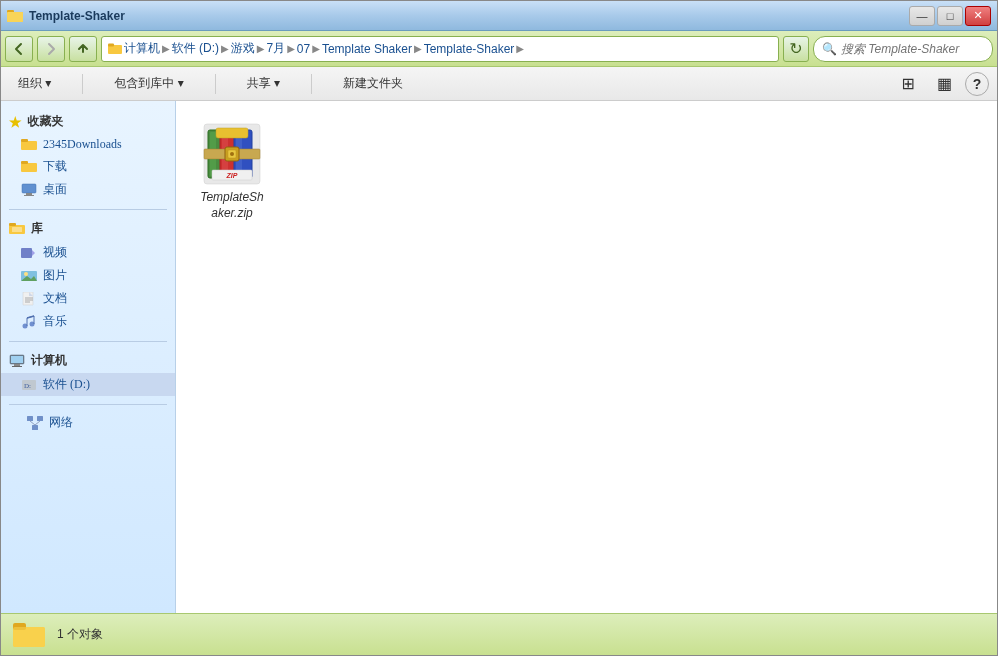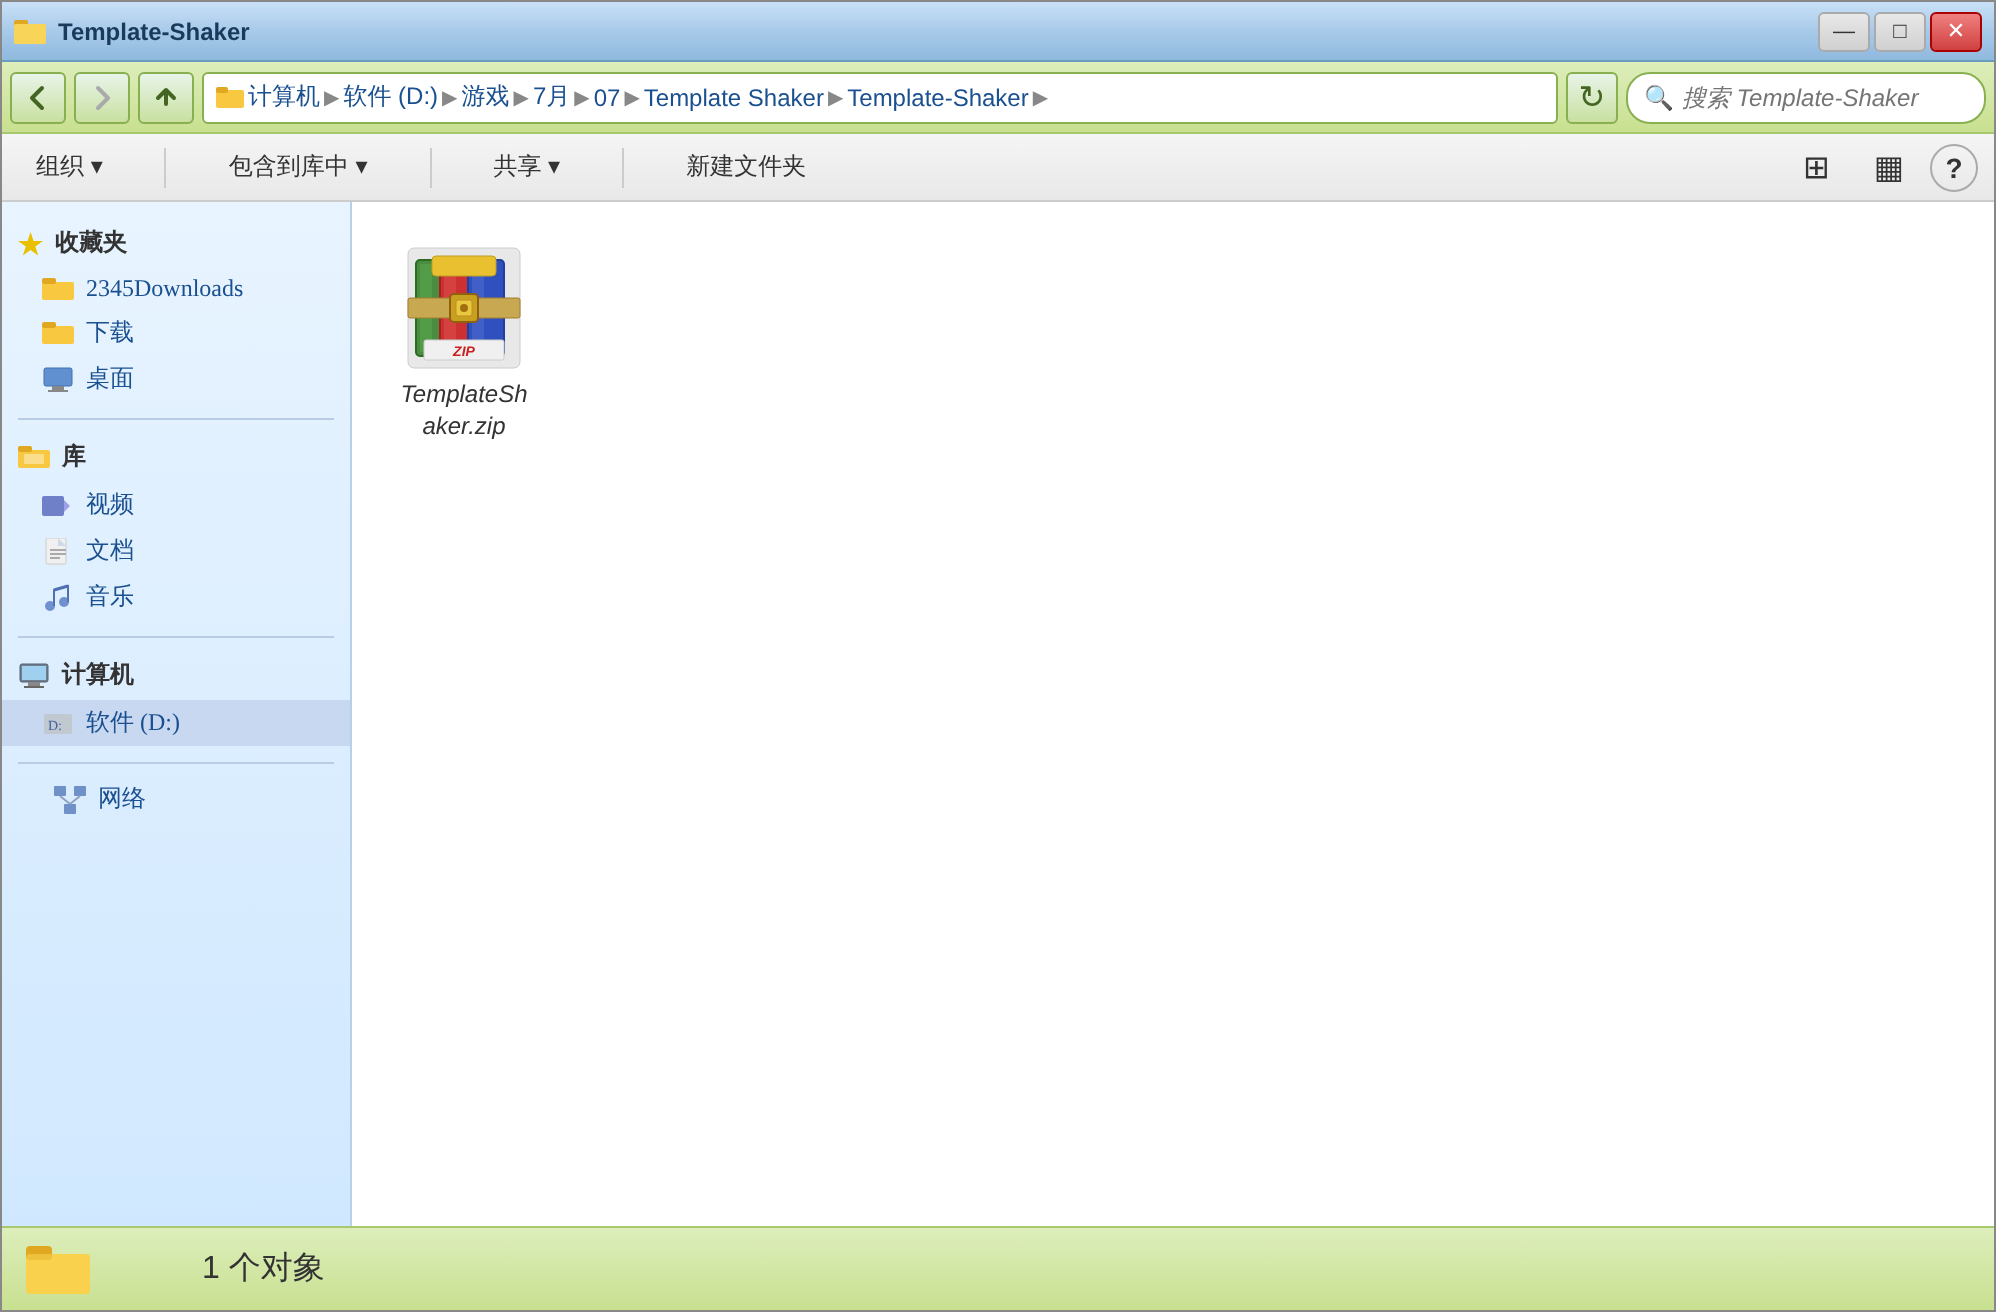--- a/index.html
+++ b/index.html
@@ -297,23 +297,22 @@
       display: flex;
       align-items: center;
       padding: 0 12px;
       gap: 12px;
     }
     .status-folder-icon {
       width: 32px;
       height: 32px;
     }
     .status-text {
-      font-size: 16px;
+      font-size: 12px;
       color: #333;
-      margin-left: 44px;
     }
   </style>
 </head>
 <body>
 
 <div class="window">
 
   <div class="title-bar">
     <div class="title-bar-left">
 
@@ -441,20 +440,28 @@
         </div>
         <div class="sidebar-item">
           <svg width="16" height="14" viewBox="0 0 16 14">
             <rect x="0" y="2" width="11" height="10" rx="1" fill="#7080c8"></rect>
             <polygon points="14,7 11,4 11,10" fill="#a0a0e8"></polygon>
           </svg>
           <span>视频</span>
         </div>
         <div class="sidebar-item">
           <svg width="16" height="14" viewBox="0 0 16 14">
+            <rect x="0" y="2" width="16" height="10" rx="1" fill="#80c0e0"></rect>
+            <circle cx="5" cy="5" r="2" fill="#ffe080"></circle>
+            <polygon points="0,12 6,7 10,10 13,7 16,12" fill="#60a060"></polygon>
+          </svg>
+          <span>图片</span>
+        </div>
+        <div class="sidebar-item">
+          <svg width="16" height="14" viewBox="0 0 16 14">
             <rect x="2" y="0" width="10" height="13" rx="0.5" fill="#f0f0f0" stroke="#ccc" stroke-width="0.5"></rect>
             <path d="M8 0l4 4H8V0z" fill="#d0d8e8"></path>
             <line x1="4" y1="6" x2="12" y2="6" stroke="#aaa" stroke-width="1"></line>
             <line x1="4" y1="8" x2="12" y2="8" stroke="#aaa" stroke-width="1"></line>
             <line x1="4" y1="10" x2="9" y2="10" stroke="#aaa" stroke-width="1"></line>
           </svg>
           <span>文档</span>
         </div>
         <div class="sidebar-item">
           <svg width="16" height="14" viewBox="0 0 16 14">

